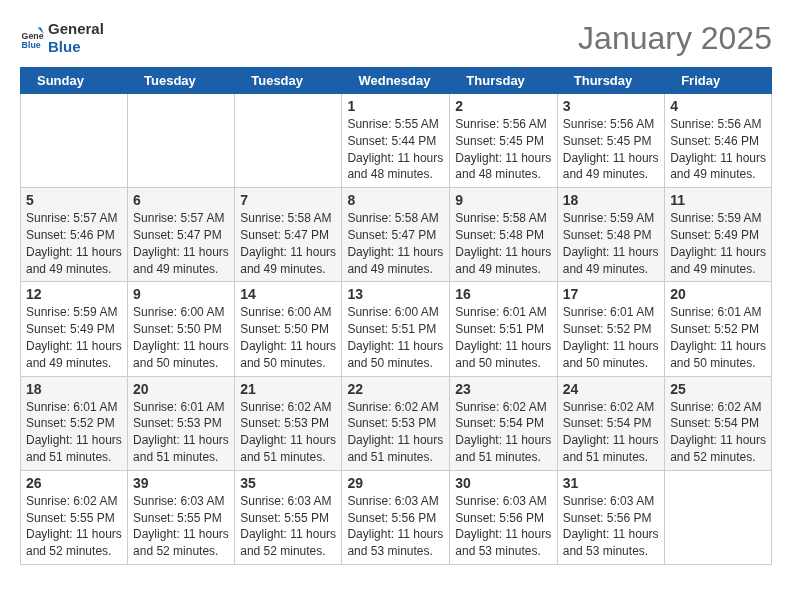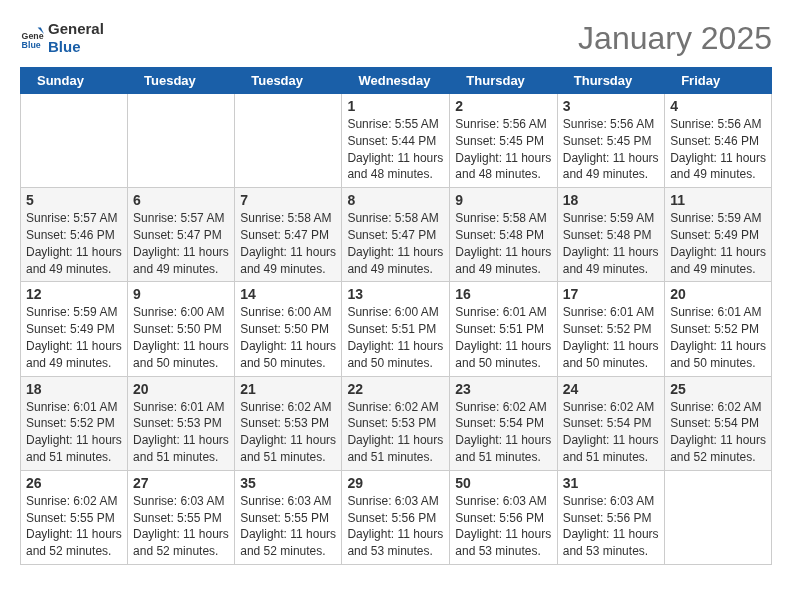--- a/index.html
+++ b/index.html
@@ -226,33 +226,33 @@
           <span class="day-num">25</span>
           <div class="cell-text">Sunrise: 6:02 AM<br>Sunset: 5:54 PM<br>Daylight: 11 hours and 52 minutes.</div>
         </td>
       </tr>
       <tr>
         <td>
           <span class="day-num">26</span>
           <div class="cell-text">Sunrise: 6:02 AM<br>Sunset: 5:55 PM<br>Daylight: 11 hours and 52 minutes.</div>
         </td>
         <td>
-          <span class="day-num">27</span>
+          <span class="day-num">39</span>
           <div class="cell-text">Sunrise: 6:03 AM<br>Sunset: 5:55 PM<br>Daylight: 11 hours and 52 minutes.</div>
         </td>
         <td>
           <span class="day-num">35</span>
           <div class="cell-text">Sunrise: 6:03 AM<br>Sunset: 5:55 PM<br>Daylight: 11 hours and 52 minutes.</div>
         </td>
         <td>
           <span class="day-num">29</span>
           <div class="cell-text">Sunrise: 6:03 AM<br>Sunset: 5:56 PM<br>Daylight: 11 hours and 53 minutes.</div>
         </td>
         <td>
-          <span class="day-num">50</span>
+          <span class="day-num">30</span>
           <div class="cell-text">Sunrise: 6:03 AM<br>Sunset: 5:56 PM<br>Daylight: 11 hours and 53 minutes.</div>
         </td>
         <td>
           <span class="day-num">31</span>
           <div class="cell-text">Sunrise: 6:03 AM<br>Sunset: 5:56 PM<br>Daylight: 11 hours and 53 minutes.</div>
         </td>
         <td class="empty-cell"></td>
       </tr>
     </tbody>
 </table>

